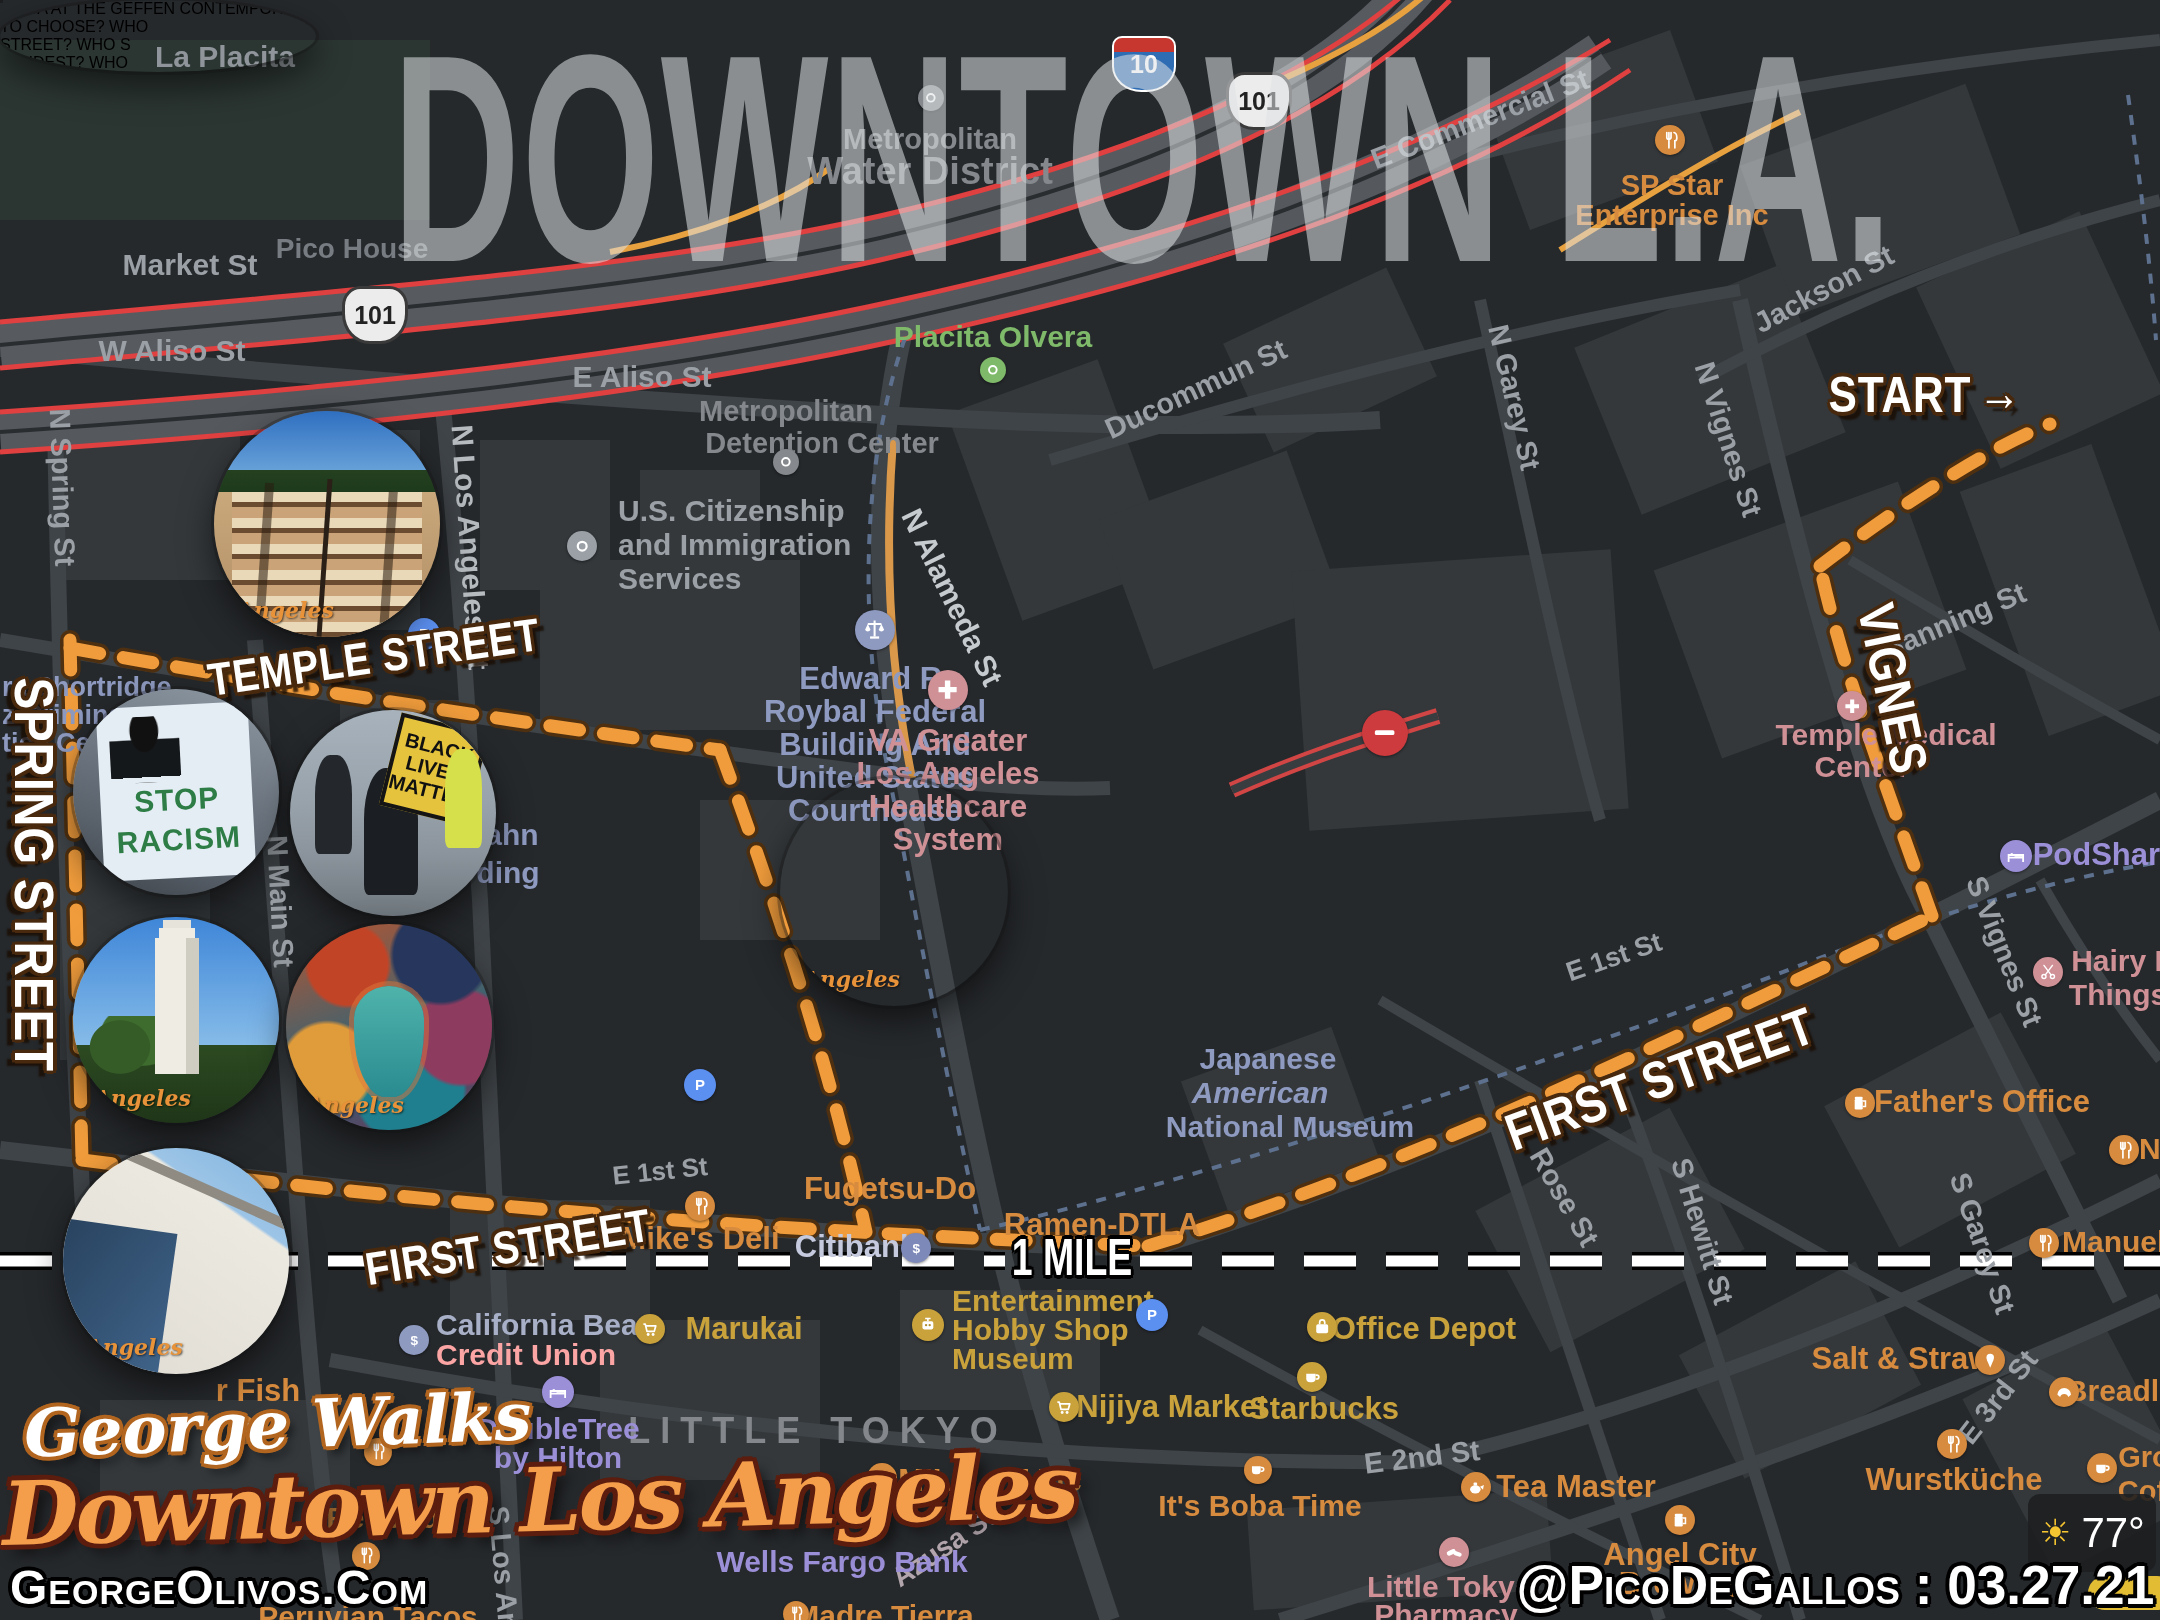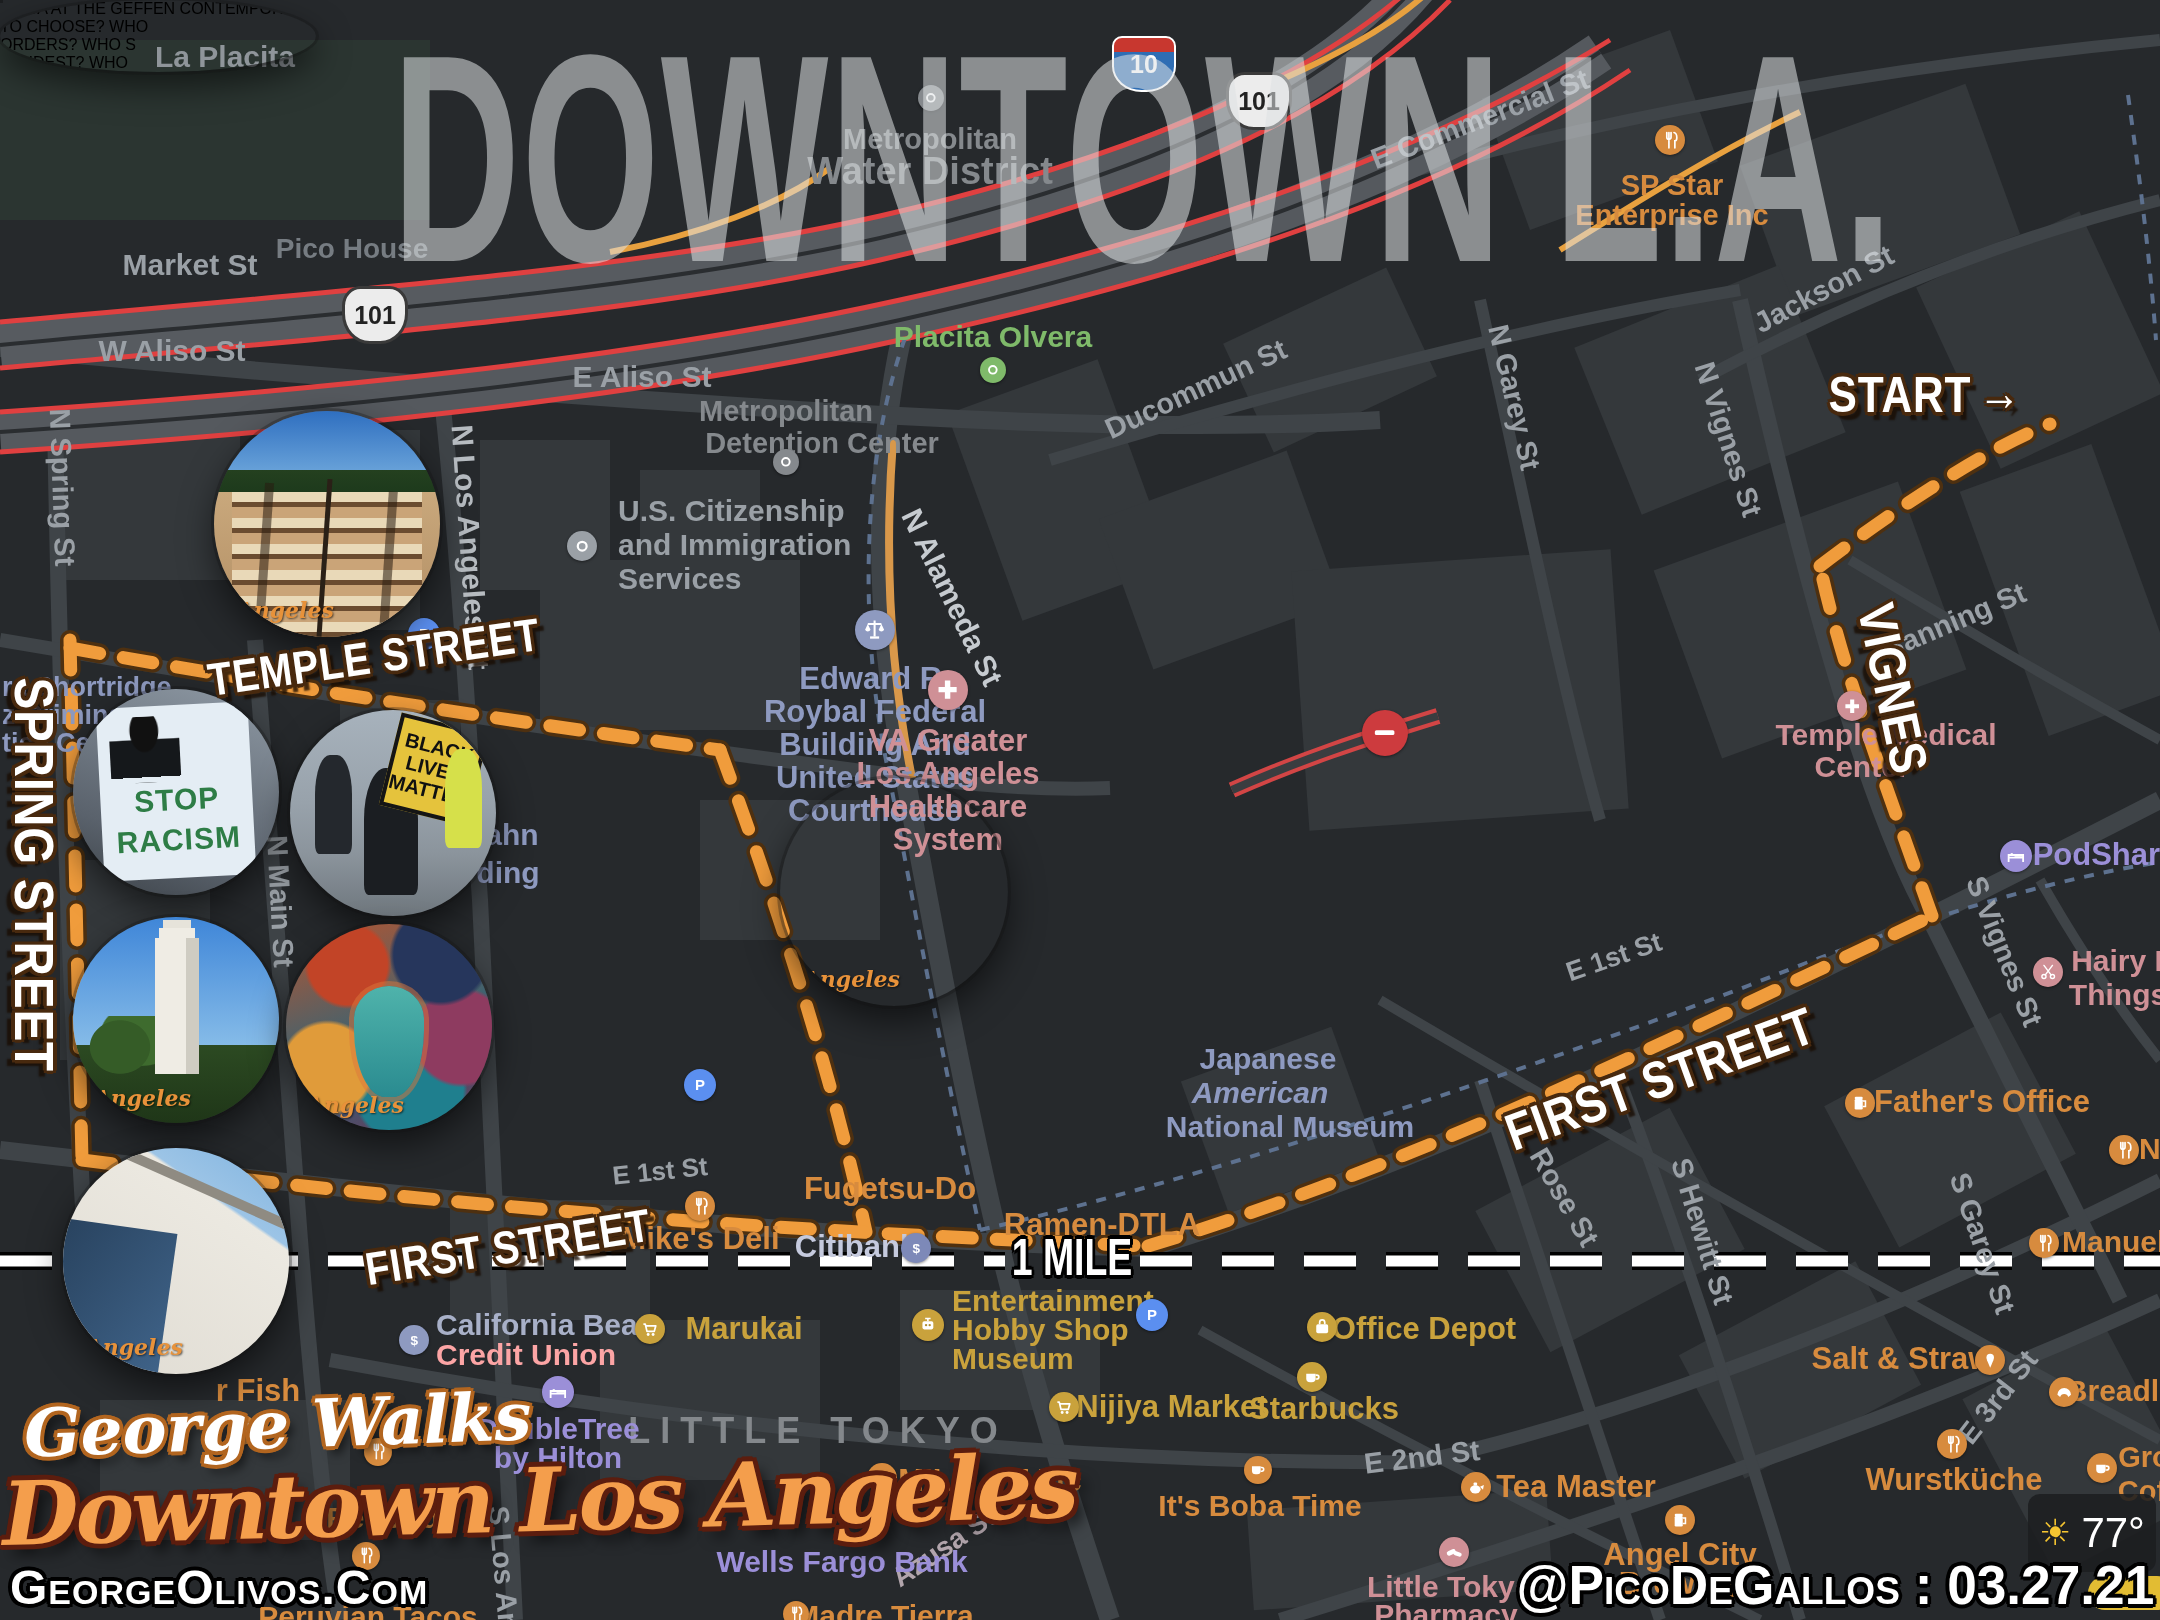--- a/index.html
+++ b/index.html
@@ -655,21 +655,21 @@
       <span class="wm">Angeles</span>
     </div>
 <div class="ph p-moca">
   <div class="sky"></div>
   <div class="band">
     <span class="m1">MOCA</span>
     <span class="m2">AT THE GEFFEN CONTEMPORARY</span>
   </div>
   <div class="red">
     <div>TO CHOOSE? WHO</div>
-    <div>ORDERS? WHO S</div>
+    <div>STREET? WHO S</div>
     <div>LOUDEST? WHO</div>
   </div>
 </div>
 <div class="ph p-village"></div>
 <div class="ph p-janm"></div>
 
 
 <div id="title">DOWNTOWN L.A.</div>
 <div id="bigLabels">
       <span class="route-lbl" style="left: 374px; top: 658px; font-size: 46px; transform: translate(-50%, -52%) rotate(-8deg) scaleX(0.85);">TEMPLE STREET</span>

